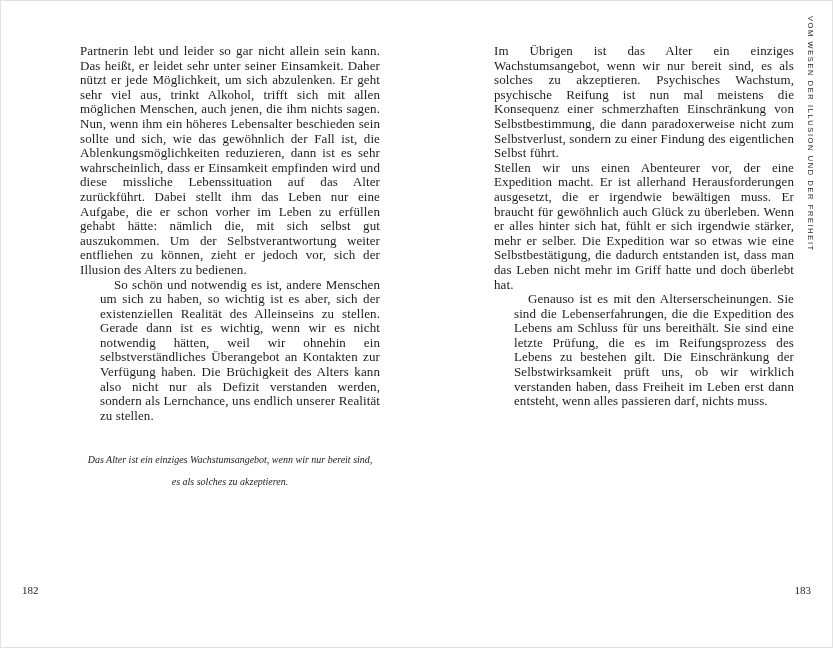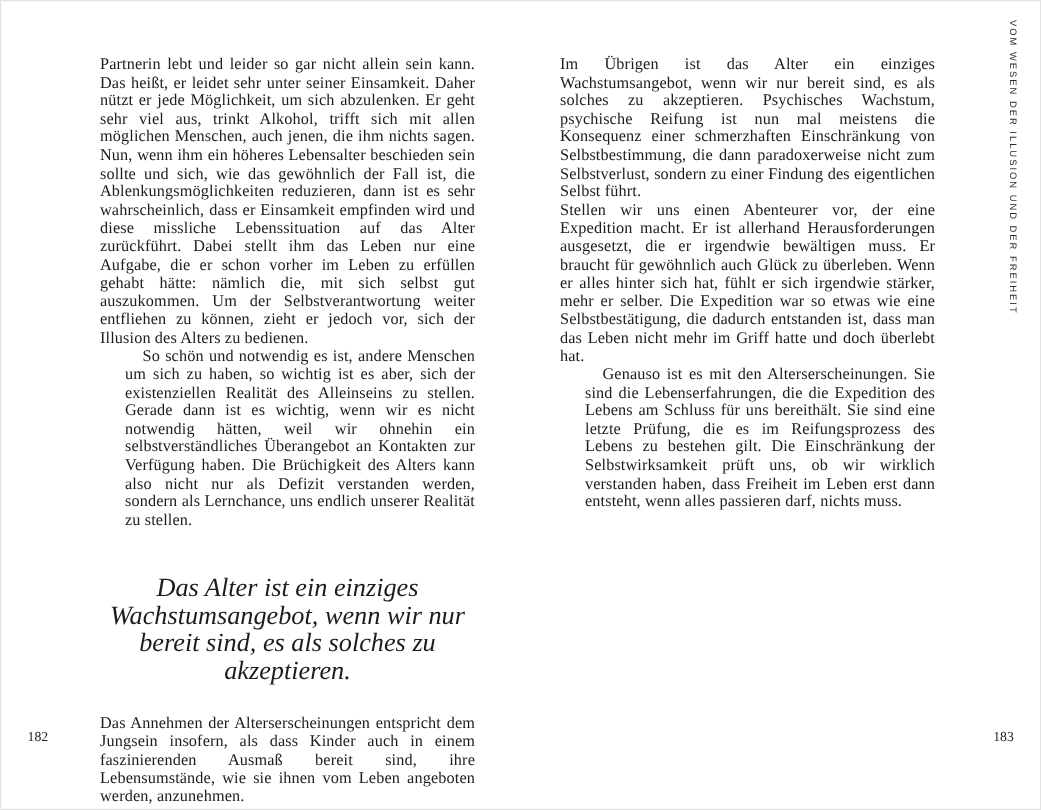--- a/index.html
+++ b/index.html
@@ -15,32 +15,32 @@
     color: #1c1c1c;
     box-shadow: inset 0 0 0 1px #e2e2e2;
     overflow: hidden;
   }
   .page-column {
     position: absolute;
     top: 44px;
     width: 300px;
   }
   .left-col  { left: 80px; }
-  .right-col { left: 448px; }
+  .right-col { left: 494px; }
   .body-text {
     margin: 0;
     font-size: 13px;
     line-height: 14.6px;
     text-align: justify;
     letter-spacing: 0.1px;
   }
   .indent { text-indent: 14px; margin-left: 20px; }
   .pull-quote {
-    margin: 36px 4px 24px 4px;
-    font-size: 21px;
+    margin: 26px 4px 24px 4px;
+    font-size: 10px;
     line-height: 22px;
     font-style: italic;
     text-align: center;
   }
   .page-number {
     position: absolute;
     top: 584px;
     font-size: 11px;
     color: #1c1c1c;
   }
@@ -59,21 +59,20 @@
     white-space: nowrap;
   }
 </style>
 </head>
 <body>
 
 <div class="page-column left-col">
   <p class="body-text">Partnerin lebt und leider so gar nicht allein sein kann. Das heißt, er leidet sehr unter seiner Einsamkeit. Daher nützt er jede Möglichkeit, um sich abzulenken. Er geht sehr viel aus, trinkt Alkohol, trifft sich mit allen möglichen Menschen, auch jenen, die ihm nichts sagen. Nun, wenn ihm ein höheres Lebensalter beschieden sein sollte und sich, wie das gewöhnlich der Fall ist, die Ablenkungsmöglichkeiten reduzieren, dann ist es sehr wahrscheinlich, dass er Einsamkeit empfinden wird und diese missliche Lebenssituation auf das Alter zurückführt. Dabei stellt ihm das Leben nur eine Aufgabe, die er schon vorher im Leben zu erfüllen gehabt hätte: nämlich die, mit sich selbst gut auszukommen. Um der Selbstverantwortung weiter entfliehen zu können, zieht er jedoch vor, sich der Illusion des Alters zu bedienen.</p>
   <p class="body-text indent">So schön und notwendig es ist, andere Menschen um sich zu haben, so wichtig ist es aber, sich der existenziellen Realität des Alleinseins zu stellen. Gerade dann ist es wichtig, wenn wir es nicht notwendig hätten, weil wir ohnehin ein selbstverständliches Überangebot an Kontakten zur Verfügung haben. Die Brüchigkeit des Alters kann also nicht nur als Defizit verstanden werden, sondern als Lernchance, uns endlich unserer Realität zu stellen.</p>
   <div class="pull-quote">Das Alter ist ein einziges Wachstumsangebot, wenn wir nur bereit sind, es als solches zu akzeptieren.</div>
-  <p class="body-text">Das Annehmen der Alterserscheinungen entspricht dem Jungsein insofern, als dass Kinder auch in einem faszinierenden Ausmaß bereit sind, ihre Lebensumstände, wie sie ihnen vom Leben angeboten werden, anzunehmen.</p>
 </div>
 
 <div class="page-column right-col">
   <p class="body-text">Im Übrigen ist das Alter ein einziges Wachstumsangebot, wenn wir nur bereit sind, es als solches zu akzeptieren. Psychisches Wachstum, psychische Reifung ist nun mal meistens die Konsequenz einer schmerzhaften Einschränkung von Selbstbestimmung, die dann paradoxerweise nicht zum Selbstverlust, sondern zu einer Findung des eigentlichen Selbst führt.</p>
   <p class="body-text">Stellen wir uns einen Abenteurer vor, der eine Expedition macht. Er ist allerhand Herausforderungen ausgesetzt, die er irgendwie bewältigen muss. Er braucht für gewöhnlich auch Glück zu überleben. Wenn er alles hinter sich hat, fühlt er sich irgendwie stärker, mehr er selber. Die Expedition war so etwas wie eine Selbstbestätigung, die dadurch entstanden ist, dass man das Leben nicht mehr im Griff hatte und doch überlebt hat.</p>
   <p class="body-text indent">Genauso ist es mit den Alterserscheinungen. Sie sind die Lebenserfahrungen, die die Expedition des Lebens am Schluss für uns bereithält. Sie sind eine letzte Prüfung, die es im Reifungsprozess des Lebens zu bestehen gilt. Die Einschränkung der Selbstwirksamkeit prüft uns, ob wir wirklich verstanden haben, dass Freiheit im Leben erst dann entsteht, wenn alles passieren darf, nichts muss.</p>
 </div>
 
 <div class="running-head">VOM WESEN DER ILLUSION UND DER FREIHEIT</div>
 

